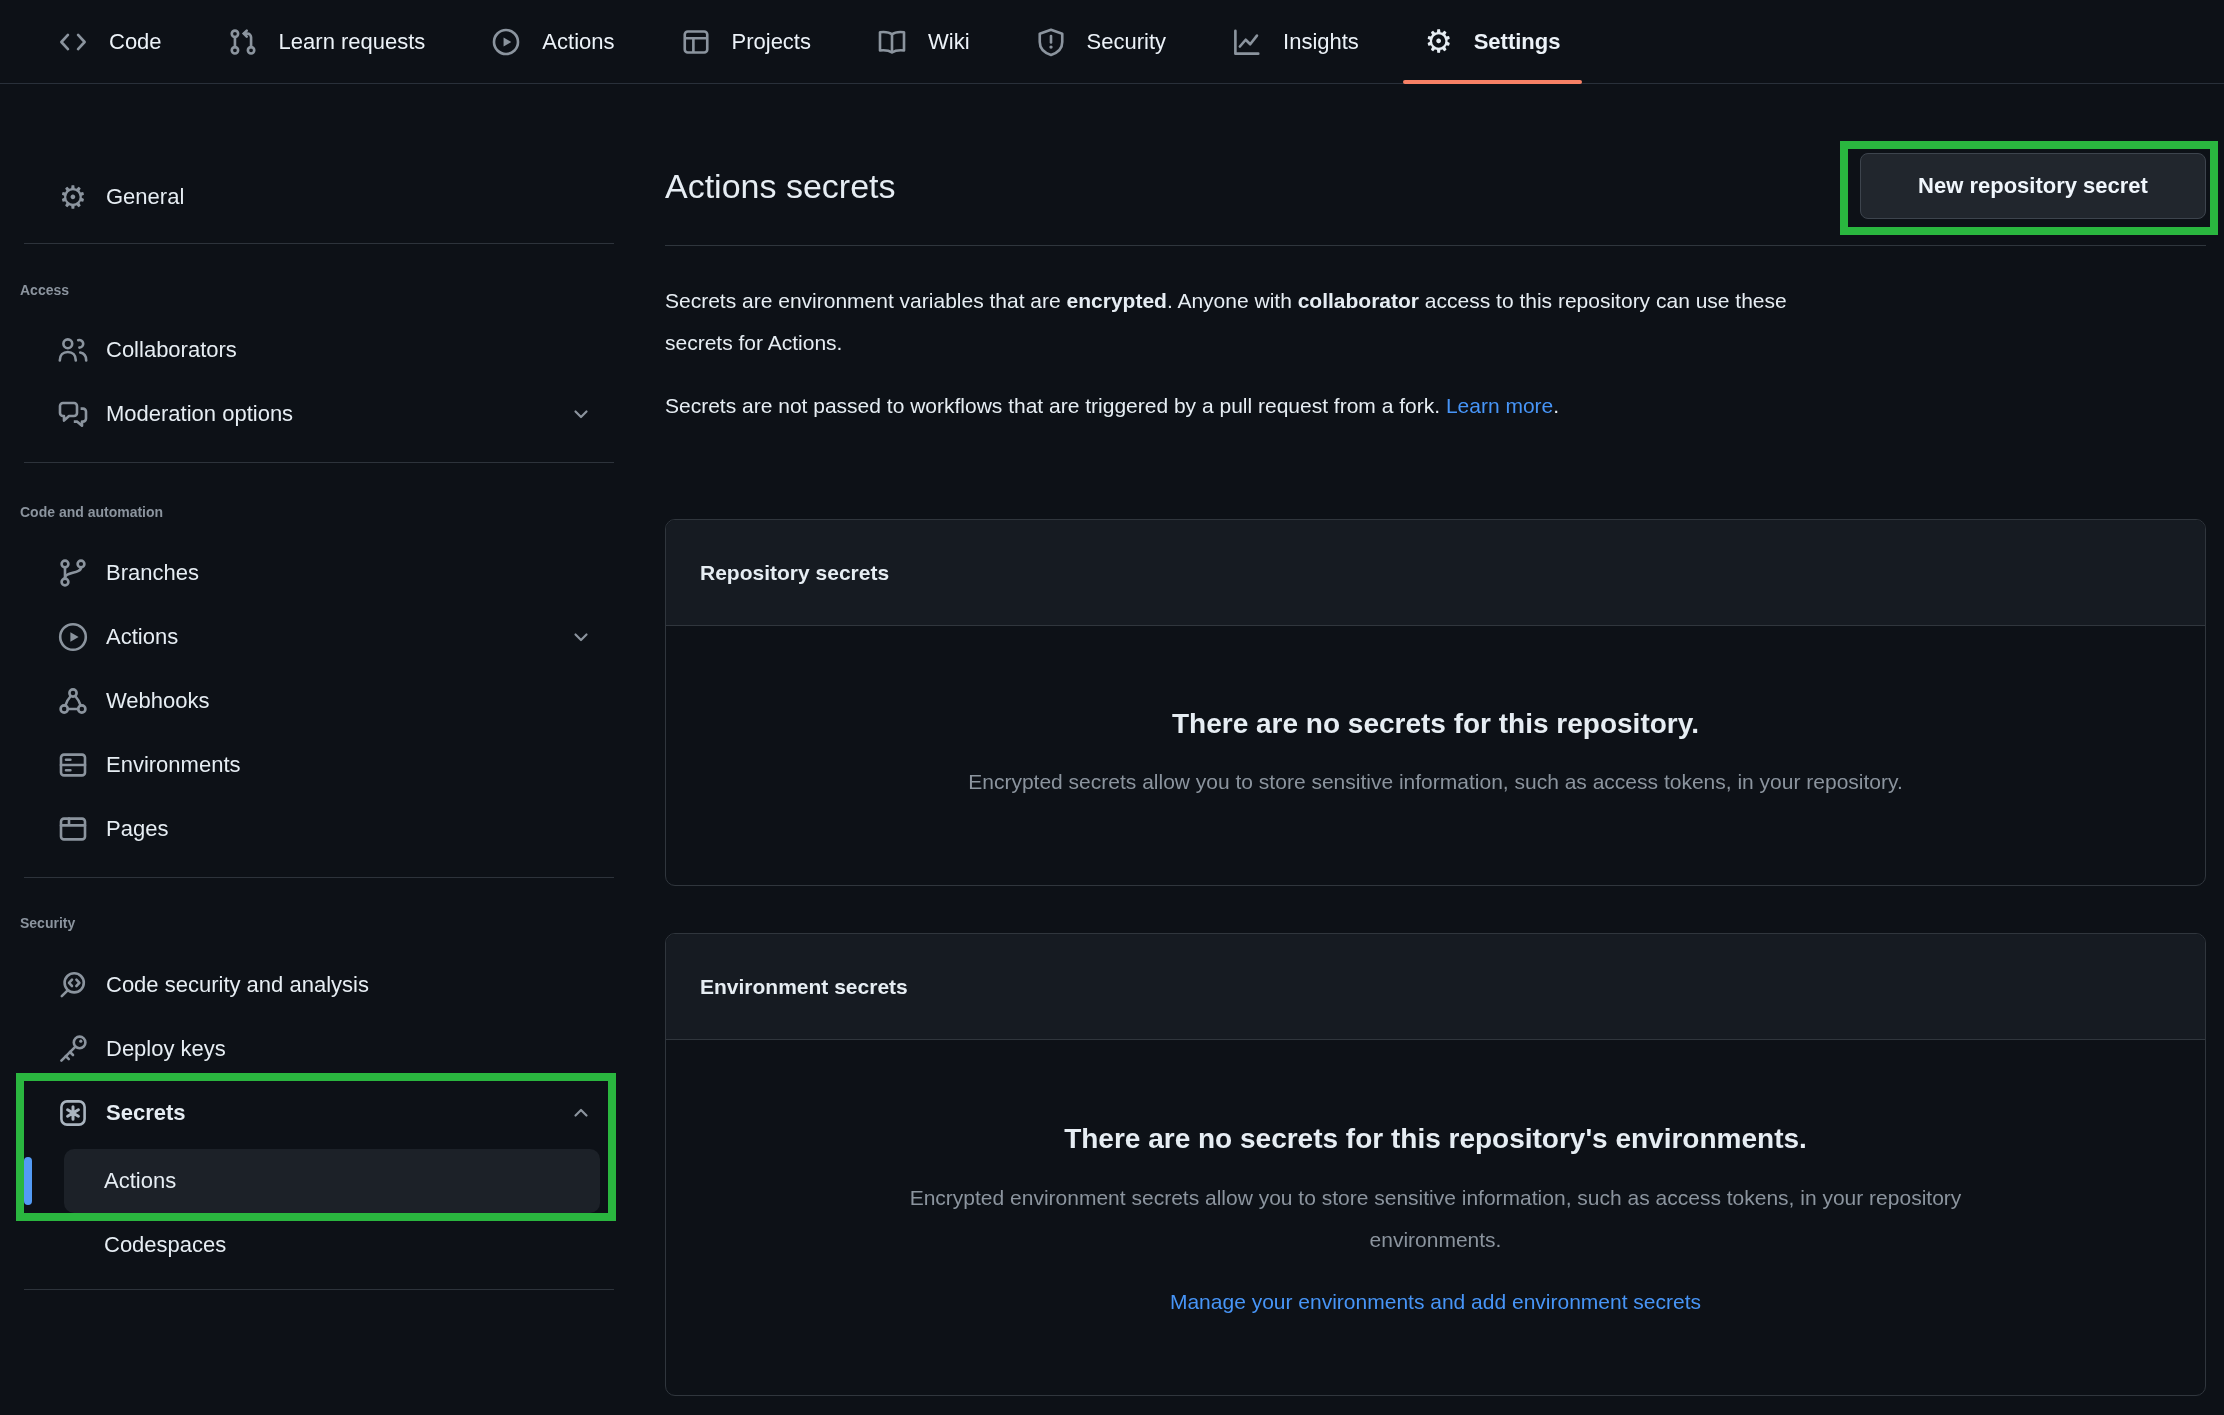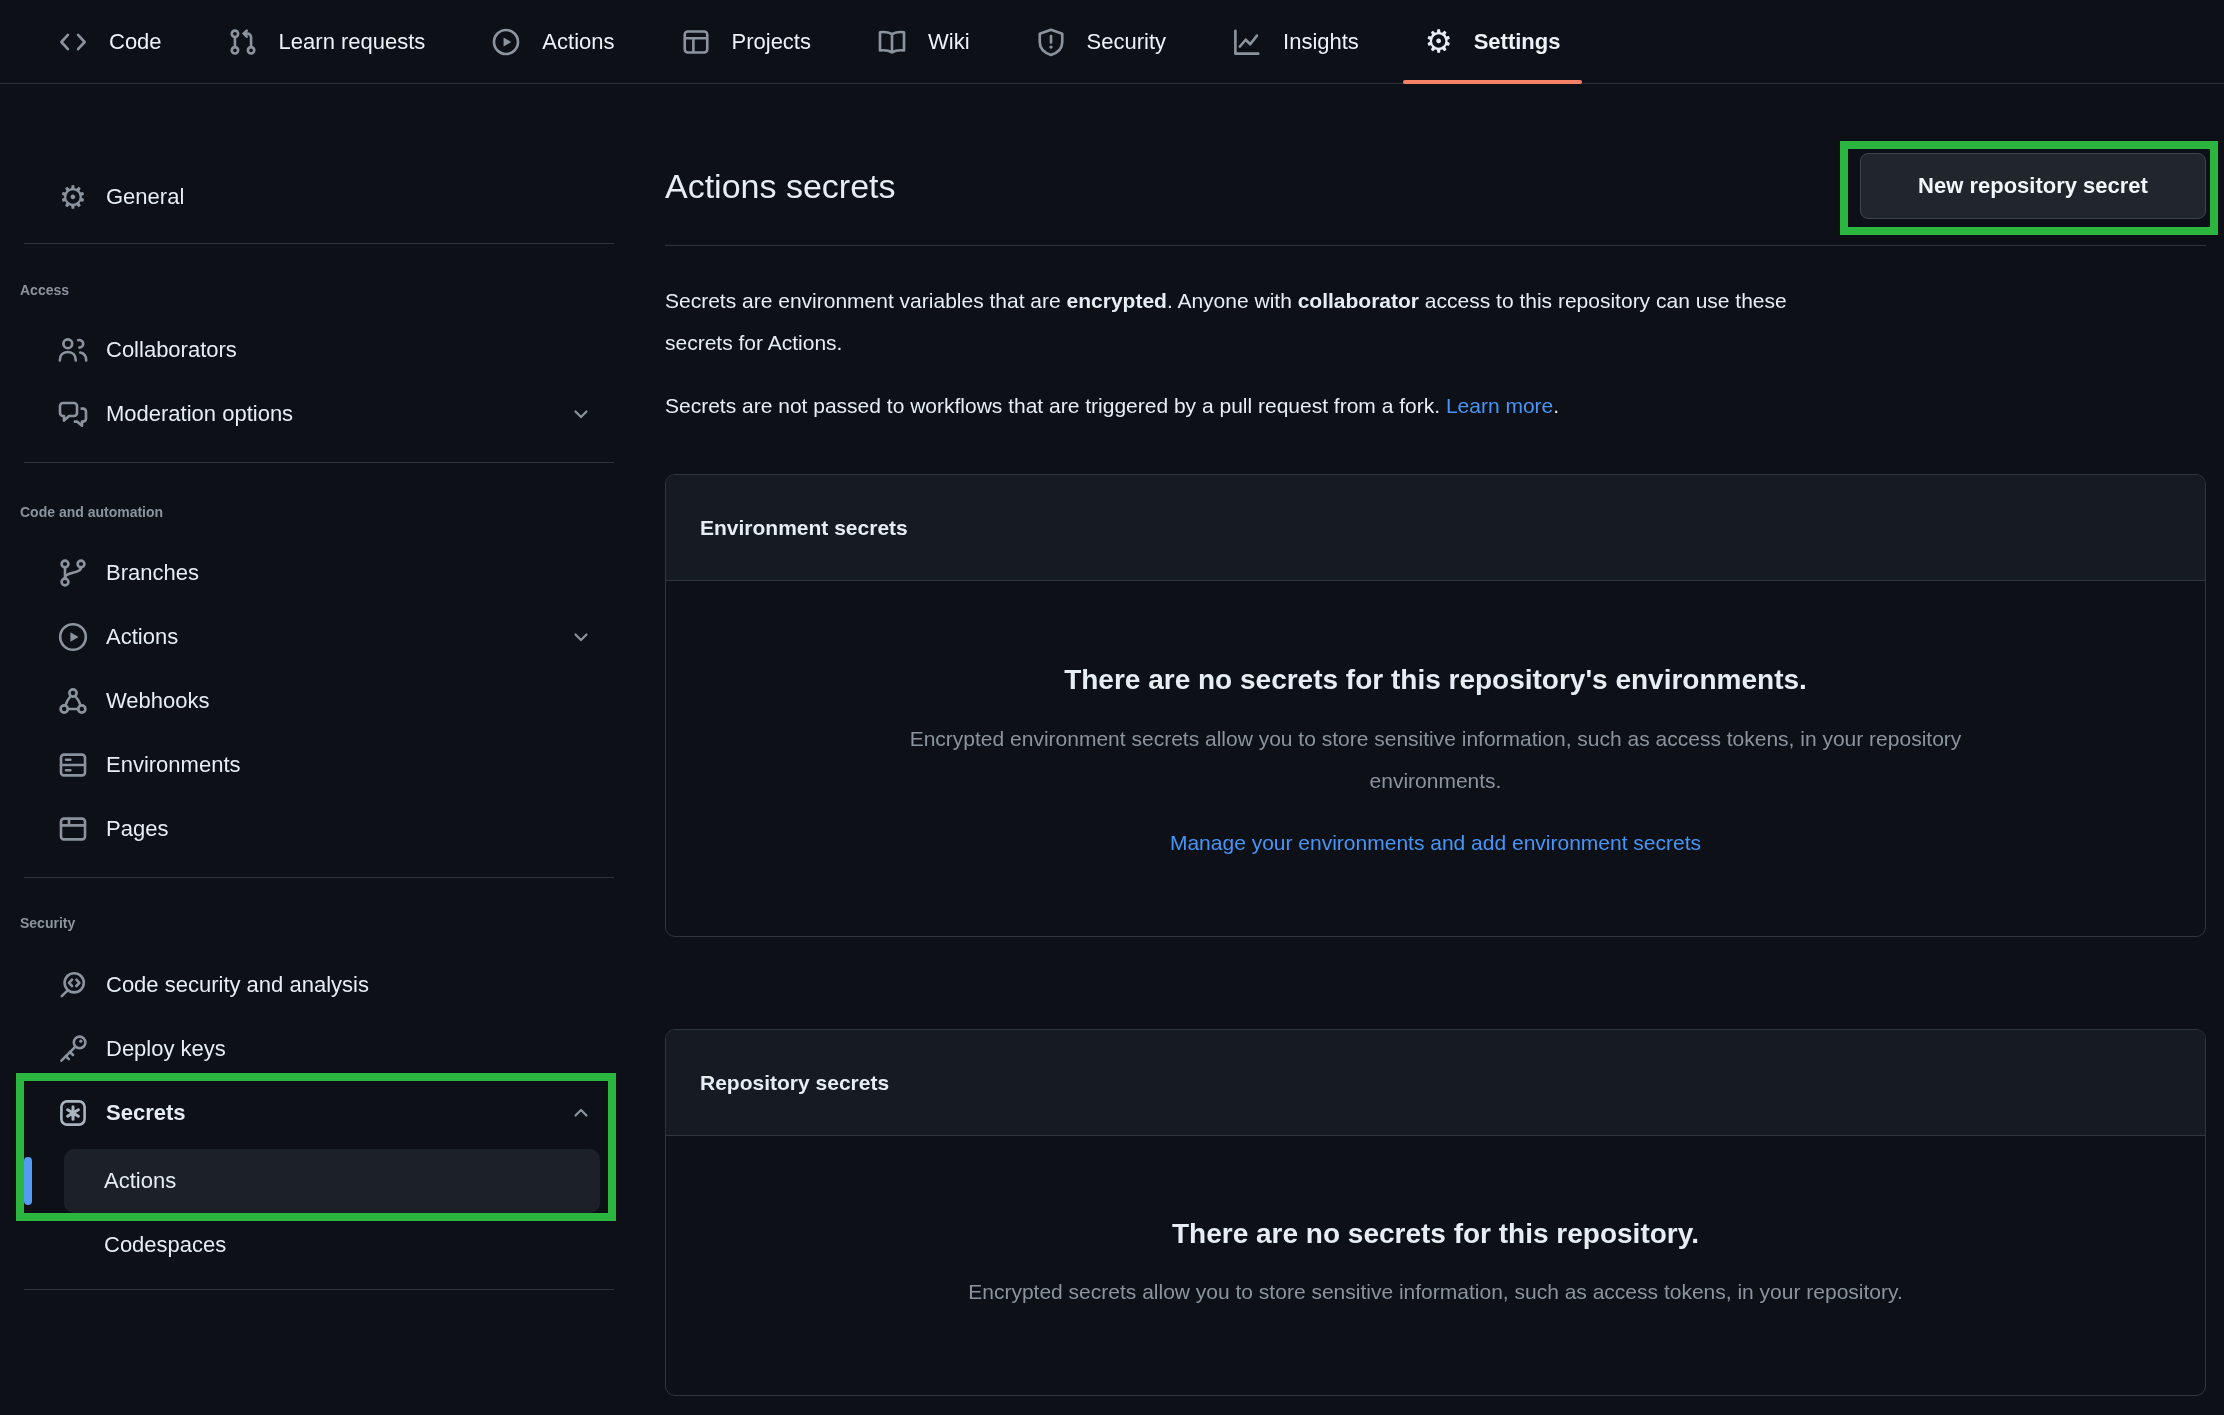--- a/index.html
+++ b/index.html
@@ -301,36 +301,36 @@
     </div>
     <div class="title-divider"></div>
 
     <p class="intro-p">
         <span style="display:block"><span>Secrets are environment variables that are </span><span class="b">encrypted</span><span>. Anyone with </span><span class="b">collaborator</span><span> access to this repository can use these</span></span>
         <span style="display:block">secrets for Actions.</span>
       </p>
 
     <p class="intro-p second"><span>Secrets are not passed to workflows that are triggered by a pull request from a fork. </span><a class="link">Learn more</a><span>.</span></p>
 
+    <section class="box repo">
+      <div class="box-header">Repository secrets</div>
+      <div class="box-body">
+        <div class="empty-title">There are no secrets for this repository.</div>
+        <div class="empty-desc">Encrypted secrets allow you to store sensitive information, such as access tokens, in your repository.</div>
+      </div>
+    </section>
+
     <section class="box env">
       <div class="box-header">Environment secrets</div>
       <div class="box-body">
         <div class="empty-title">There are no secrets for this repository's environments.</div>
         <div class="empty-desc">
             <span style="display:block">Encrypted environment secrets allow you to store sensitive information, such as access tokens, in your repository</span>
             <span style="display:block">environments.</span>
           </div>
         <a class="link body-link">Manage your environments and add environment secrets</a>
       </div>
     </section>
-
-    <section class="box repo">
-      <div class="box-header">Repository secrets</div>
-      <div class="box-body">
-        <div class="empty-title">There are no secrets for this repository.</div>
-        <div class="empty-desc">Encrypted secrets allow you to store sensitive information, such as access tokens, in your repository.</div>
-      </div>
-    </section>
   </main>
 </div>
 
 <div class="annotation anno-sidebar"></div>
 <div class="annotation anno-button"></div>
 
 </body></html>

